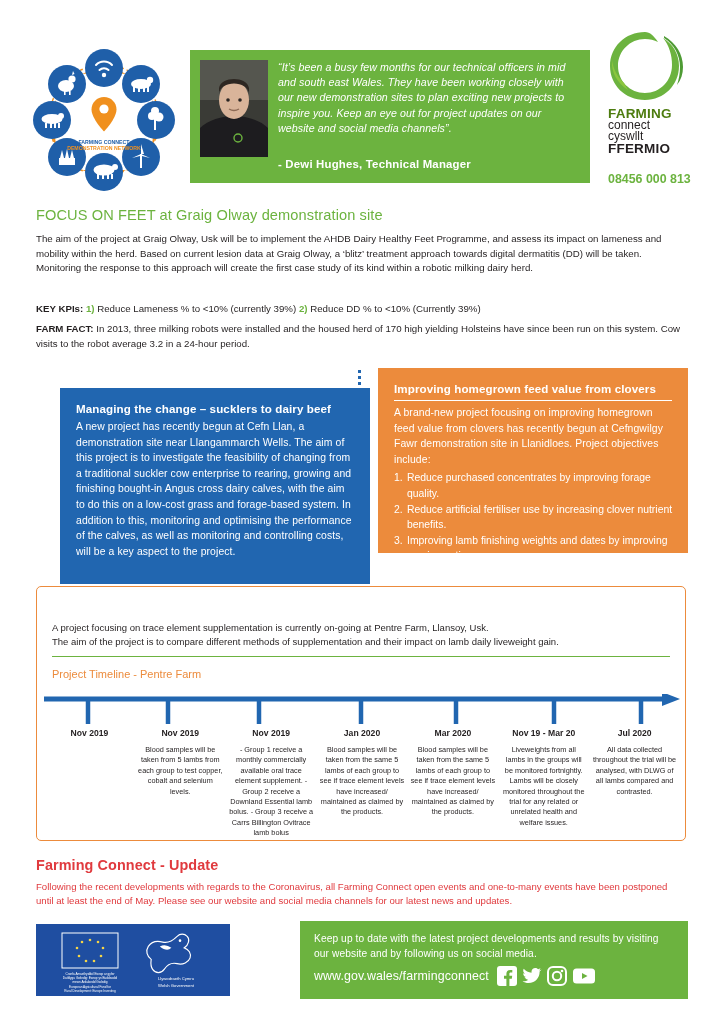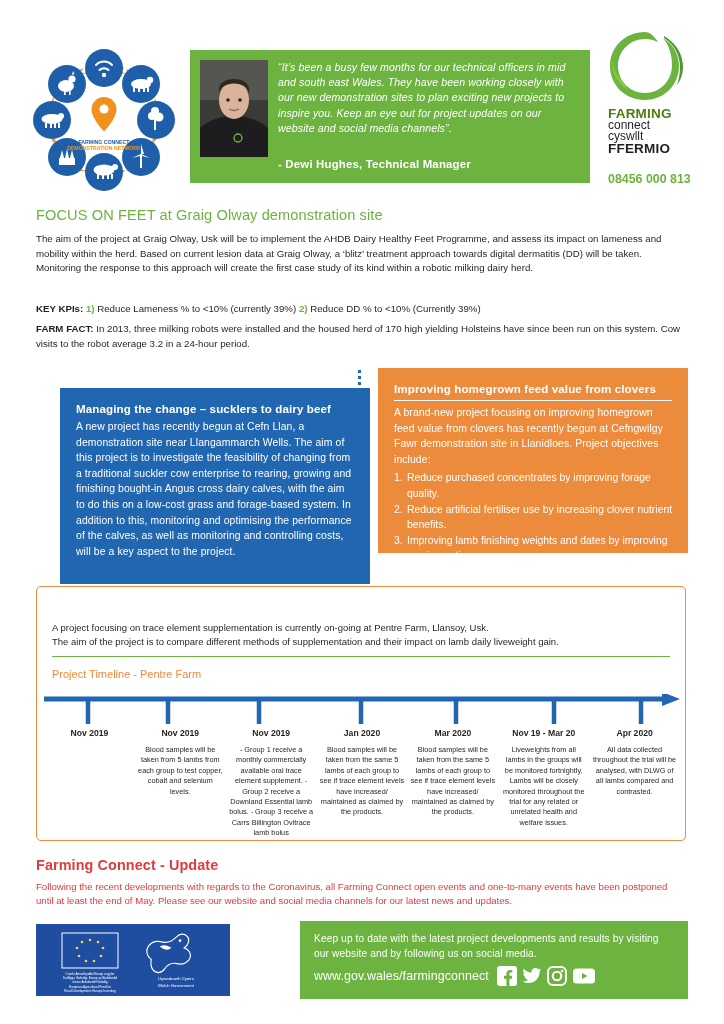--- a/index.html
+++ b/index.html
@@ -297,21 +297,21 @@
       </div>
       <div class="tl-col">
         <div class="tl-date">Mar 2020</div>
         <div class="tl-desc">Blood samples will be taken from the same 5 lambs of each group to see if trace element levels have increased/ maintained as claimed by the products.</div>
       </div>
       <div class="tl-col">
         <div class="tl-date">Nov 19 - Mar 20</div>
         <div class="tl-desc">Liveweights from all lambs in the groups will be monitored fortnightly. Lambs will be closely monitored throughout the trial for any related or unrelated health and welfare issues.</div>
       </div>
       <div class="tl-col">
-        <div class="tl-date">Apr 2020</div>
+        <div class="tl-date">Jul 2020</div>
         <div class="tl-desc">All data collected throughout the trial will be analysed, with DLWG of all lambs compared and contrasted.</div>
       </div>
     </div>
   </div>
 
   <div class="upd-h">Farming Connect - Update</div>
   <div class="upd-p">Following the recent developments with regards to the Coronavirus, all Farming Connect open events and one-to-many events have been postponed until at least the end of May. Please see our website and social media channels for our latest news and updates.</div>
 
   <div class="eubox">
     <svg width="194" height="72" viewBox="0 0 194 72">

